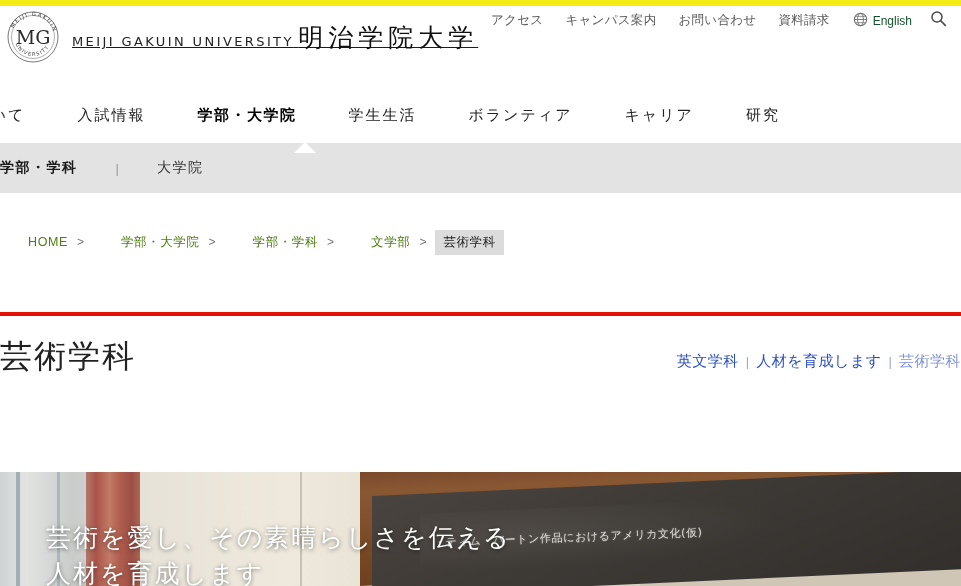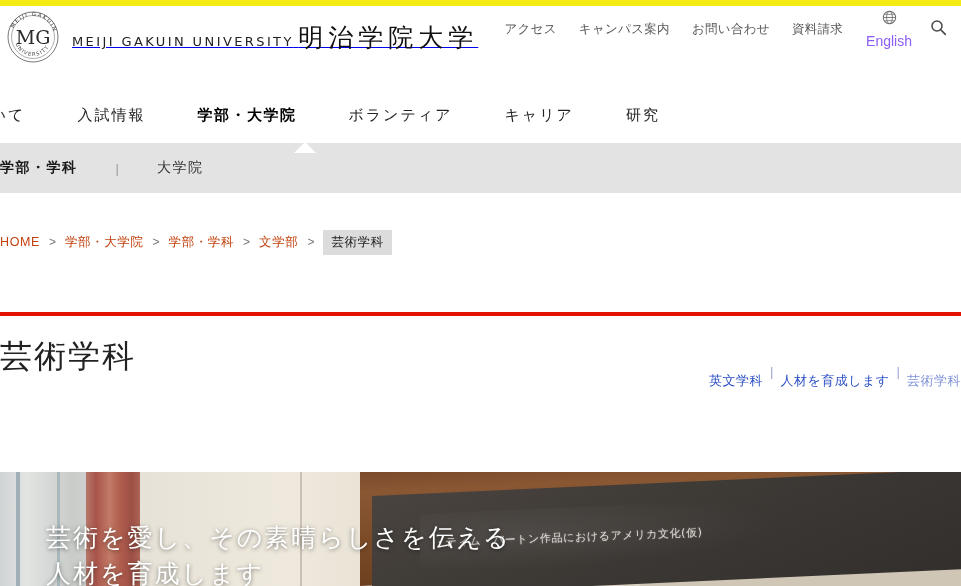--- a/index.html
+++ b/index.html
@@ -91,25 +91,24 @@
     padding: 0 11px;
     white-space: nowrap;
     letter-spacing: 0.3px;
   }
 
   .utility-lang {
     display: flex;
     align-items: center;
     gap: 5px;
     padding: 0 6px 0 12px;
-    font-size: 14px;
-    color: #8b5cf6;
+    font-size: 12px;
+    color: #14532d;
     text-decoration: none;
     white-space: nowrap;
-    flex-direction: column;
   }
 
   .utility-search {
     padding: 0 4px 0 12px;
     display: flex;
     align-items: center;
   }
 
   
   .gnav {
@@ -199,24 +198,25 @@
     top: 230px; left: 0;
     width: 961px;
     height: 24px;
     display: flex;
     align-items: center;
     padding-left: 0;
   }
 
   .crumb {
     font-size: 12.5px;
-    color: #c2410c;
+    color: #4d7c0f;
     text-decoration: none;
     white-space: nowrap;
     letter-spacing: 0.6px;
+    padding-left: 28px;
   }
 
   .crumb-sep {
     font-size: 12px;
     color: #777777;
     padding: 0 9px;
   }
 
   .crumb.is-current {
     background: #dcdcdc;
@@ -254,25 +254,24 @@
 
   .dept-links {
     position: absolute;
     right: 0; top: 16px;
     display: flex;
     align-items: center;
     white-space: nowrap;
   }
 
   .dept-link {
-    font-size: 13px;
+    font-size: 15px;
     color: #2a4fc4;
     text-decoration: none;
     letter-spacing: 0.5px;
-    margin-top: 20px;
   }
 
   .dept-link.is-current { color: #7f92d8; }
 
   .dept-sep {
     color: #9aa6cf;
     padding: 0 7px;
     font-size: 13px;
   }
 
@@ -435,20 +434,21 @@
         </span>
       </a>
     </div>
   </div>
 
   <nav class="gnav">
     <div class="gnav-inner">
       <a class="gnav-item" href="#">明学について</a>
       <a class="gnav-item" href="#">入試情報</a>
       <a class="gnav-item is-active" href="#">学部・大学院</a>
+      <a class="gnav-item" href="#">学生生活</a>
       <a class="gnav-item" href="#">ボランティア</a>
       <a class="gnav-item" href="#">キャリア</a>
       <a class="gnav-item" href="#">研究</a>
     </div>
   </nav>
 
   <nav class="subnav">
     <span class="subnav-pointer"></span>
     <div class="subnav-inner">
       <a class="subnav-item is-active" href="#">学部・学科</a>

